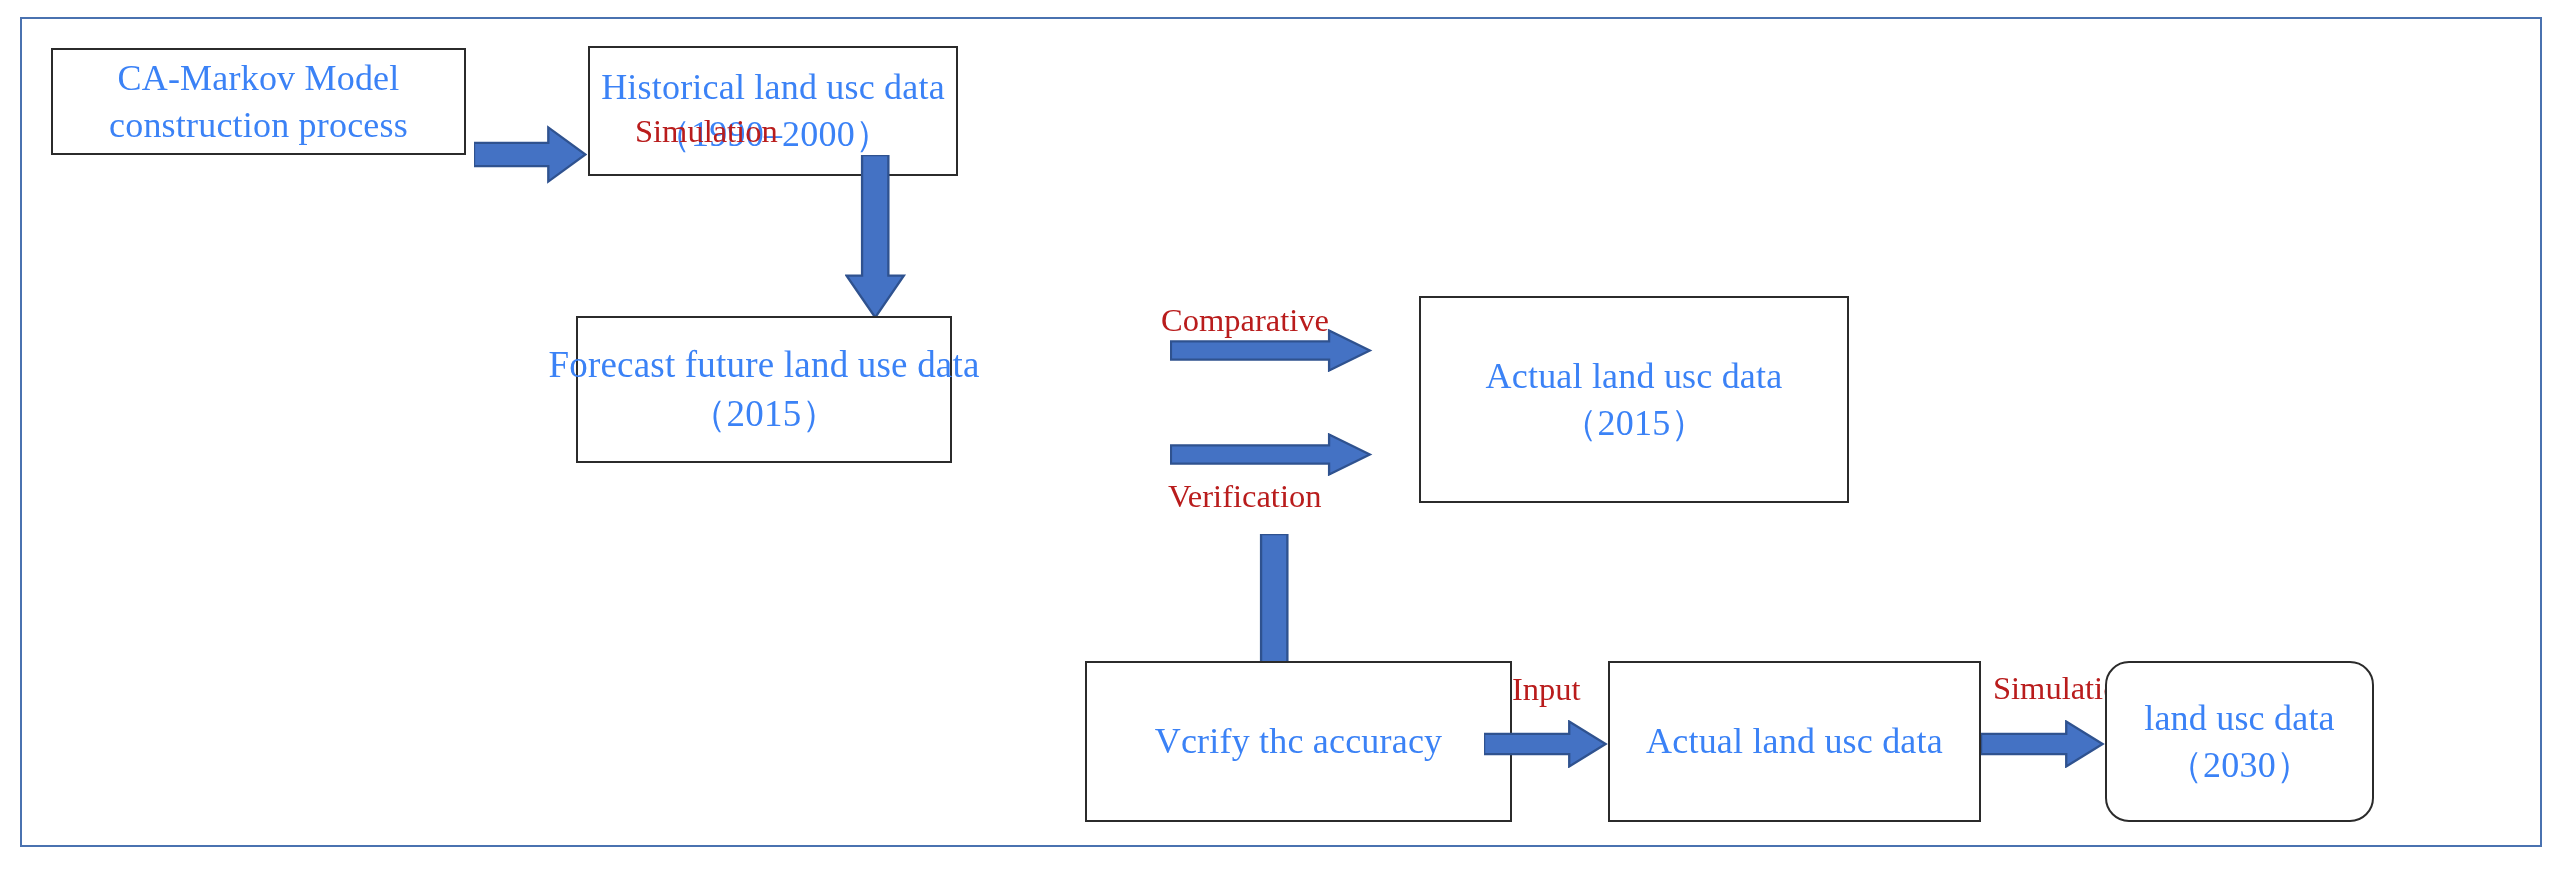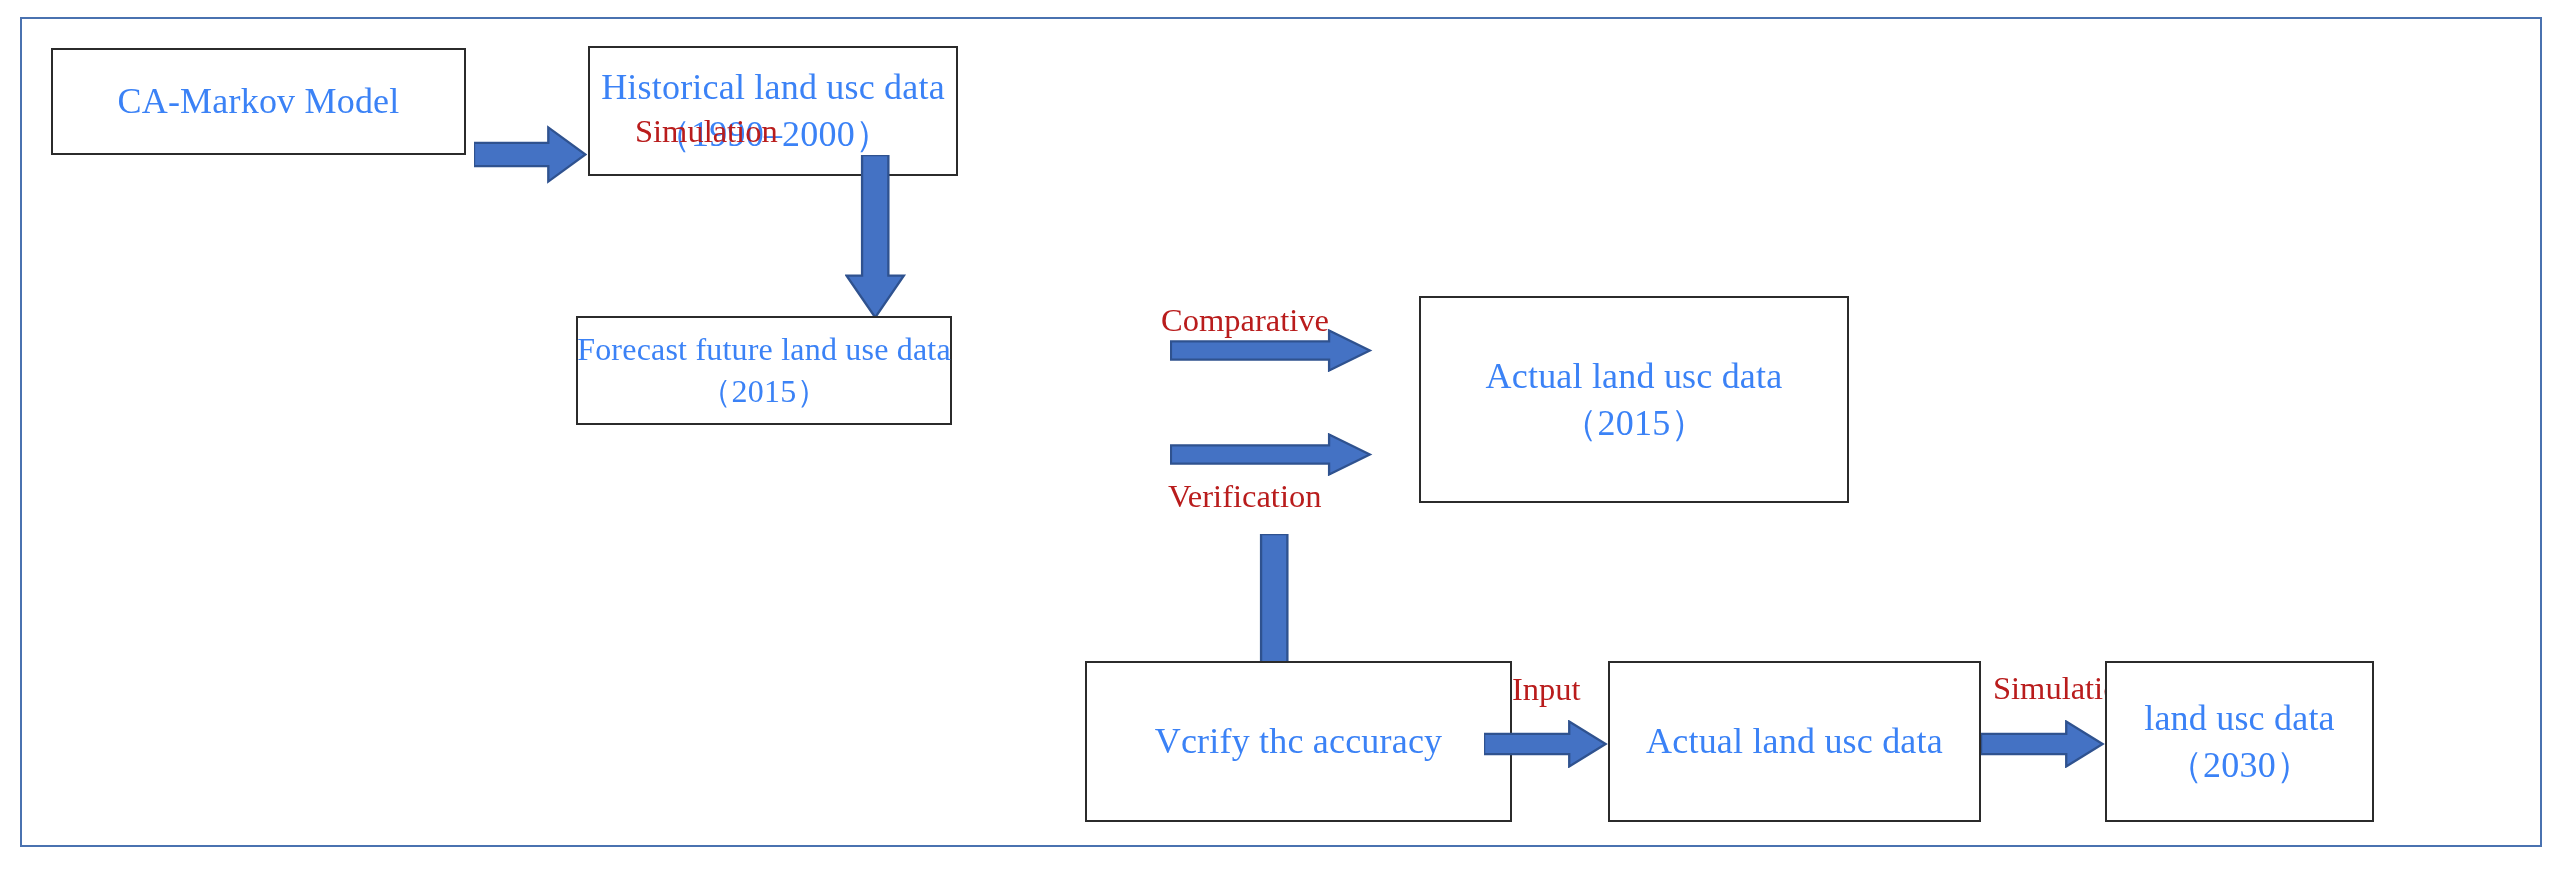--- a/index.html
+++ b/index.html
@@ -59,20 +59,21 @@
 </style>
 </head>
 <body>
 
 <div id="canvas">
 
   <div id="outer-frame"></div>
 
   <div class="node" style="left:51px; top:48px; width:415px; height:107px; font-size:36px;">
     <span class="ln">CA-Markov Model</span>
+    <span class="ln">construction process</span>
   </div>
 
   <div class="arrow" style="left:474px; top:125px; width:113px; height:59px;">
     <svg width="113" height="59" viewBox="0 0 146 76">
       <polygon points="0,23 96,23 96,3 144,38 96,73 96,53 0,53" fill="#4472C4" stroke="#2F528F" stroke-width="3"></polygon>
     </svg>
   </div>
 
   <div class="node" style="left:588px; top:46px; width:370px; height:130px; font-size:36px;">
     <span class="ln">Historical land usc data</span>
@@ -80,21 +81,21 @@
   </div>
 
   <div class="edge-label" style="left:635px; top:115px; font-size:32.5px;">Simulation</div>
 
   <div class="arrow" style="left:845px; top:155px; width:62px; height:164px;">
     <svg width="62" height="164" viewBox="0 0 80 212">
       <polygon points="22,0 56,0 56,156 76,156 39,210 2,156 22,156" fill="#4472C4" stroke="#2F528F" stroke-width="3"></polygon>
     </svg>
   </div>
 
-  <div class="node" style="left:576px; top:316px; width:376px; height:109px; font-size:32px;">
+  <div class="node" style="left:576px; top:316px; width:376px; height:147px; font-size:37px;">
     <span class="ln">Forecast future land use data</span>
     <span class="ln">（2015）</span>
   </div>
 
   <div class="edge-label" style="left:1161px; top:280px; font-size:32.5px;margin-top:24px;">Comparative</div>
 
   <div class="arrow" style="left:1170px; top:329px; width:203px; height:43px;">
     <svg width="203" height="43" viewBox="0 0 262 56">
       <polygon points="0,16 206,16 206,2 259,28 206,54 206,40 0,40" fill="#4472C4" stroke="#2F528F" stroke-width="3"></polygon>
     </svg>
@@ -136,19 +137,19 @@
   </div>
 
   <div class="edge-label" style="left:1993px; top:672px; font-size:32.5px;">Simulation</div>
 
   <div class="arrow" style="left:1981px; top:720px; width:124px; height:48px;">
     <svg width="124" height="48" viewBox="0 0 160 62">
       <polygon points="0,18 110,18 110,2 157,31 110,60 110,44 0,44" fill="#4472C4" stroke="#2F528F" stroke-width="3"></polygon>
     </svg>
   </div>
 
-  <div class="node" style="left:2105px; top:661px; width:269px; height:161px; font-size:36px;">
+  <div class="node" style="left:2105px; top:661px; width:269px; height:161px; font-size:36px;border-radius:24px;">
     <span class="ln">land usc data</span>
     <span class="ln">（2030）</span>
   </div>
 
 </div>
 
 
 </body></html>

